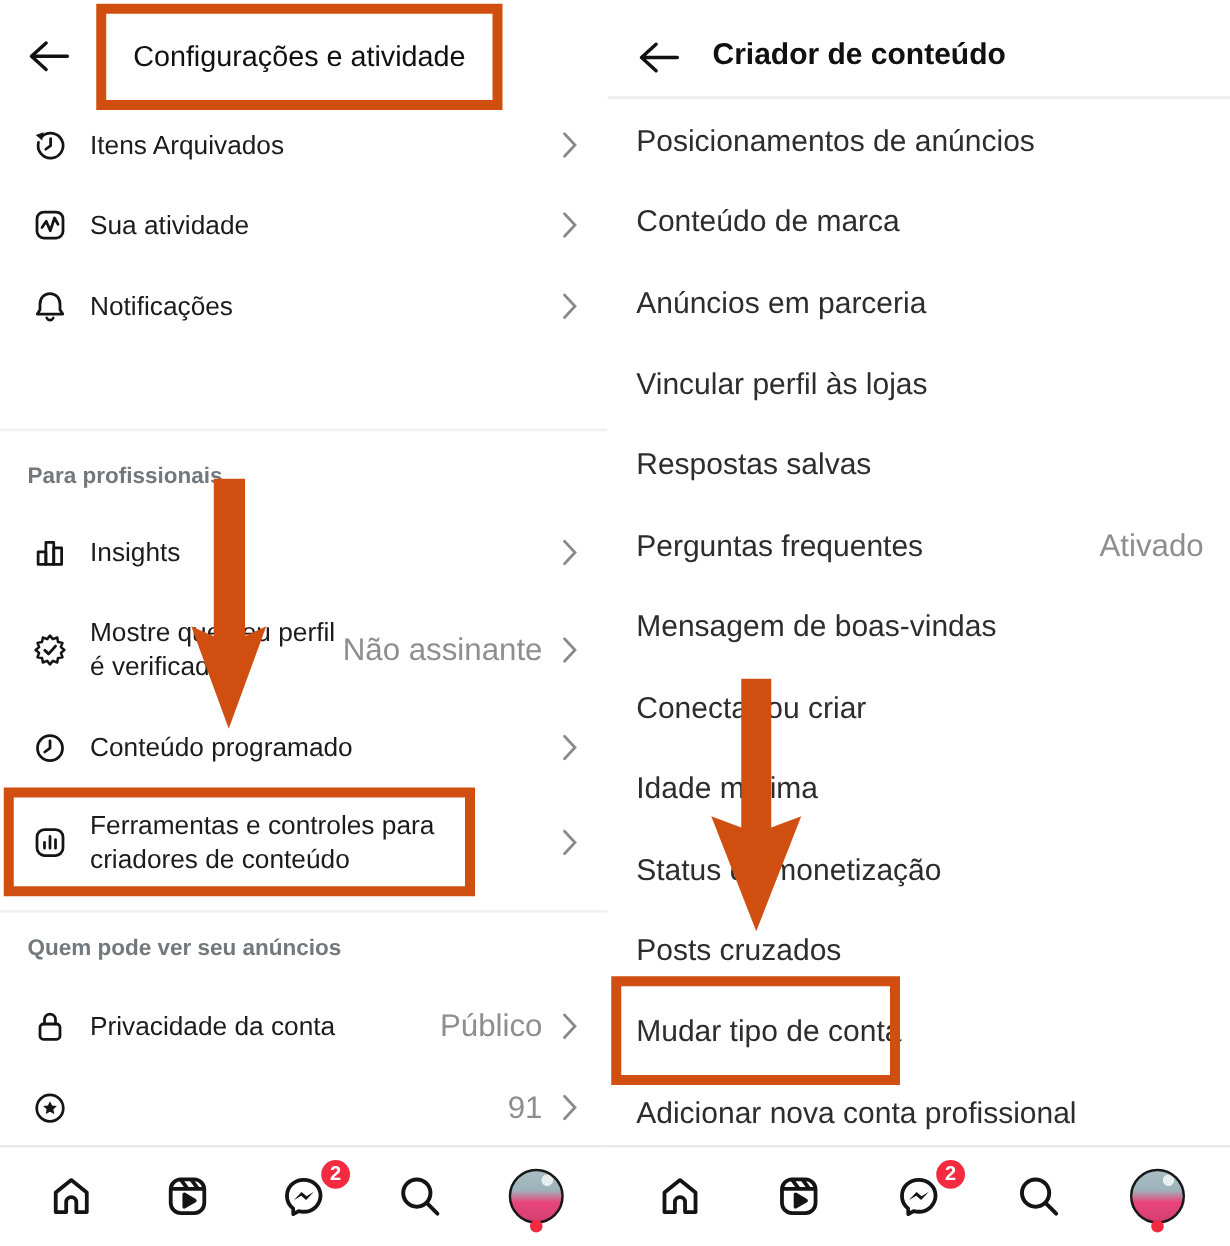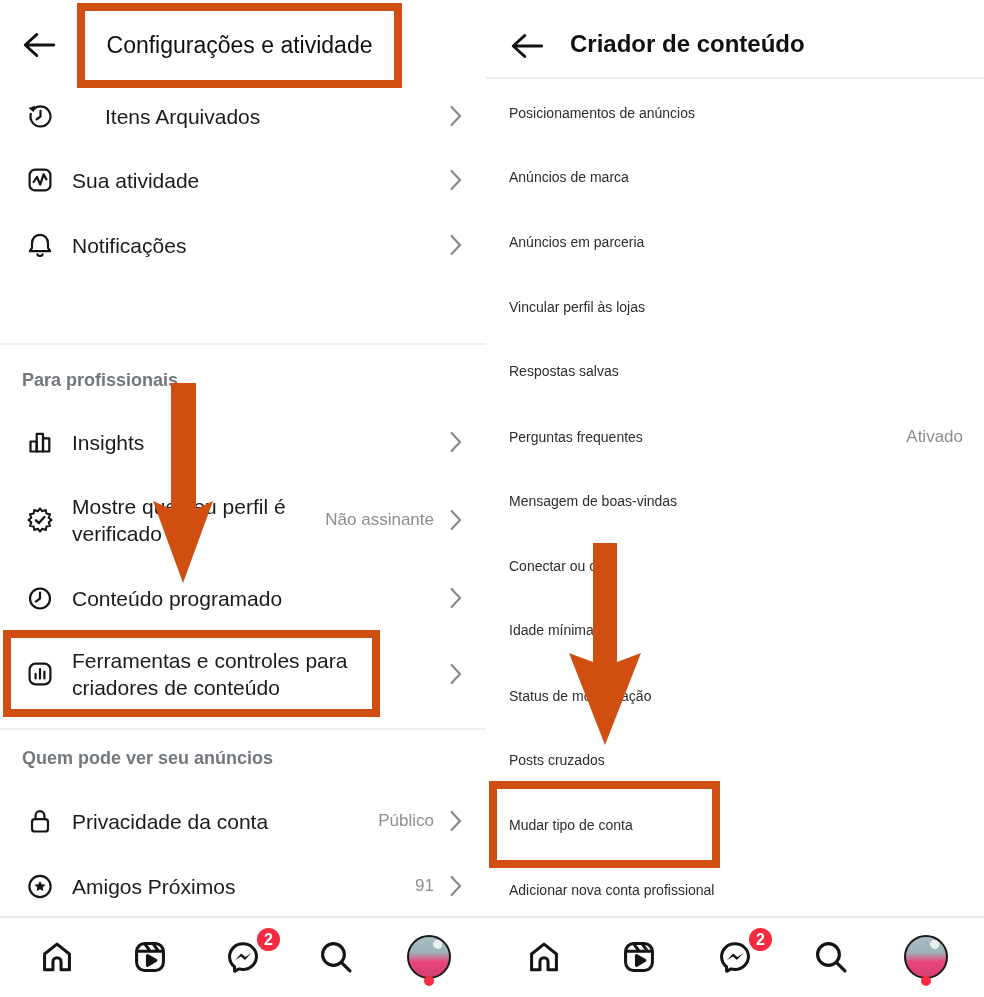--- a/index.html
+++ b/index.html
@@ -10,21 +10,21 @@
   }
   .panel { position:absolute; top:0; height:997px; background:#fff; }
   #left-panel { left:0; width:486px; }
   #right-panel { left:486px; width:498px; }
   .row { position:absolute; left:0; width:100%; height:50px; display:flex; align-items:center;
          padding:0 24px 0 24px; }
   .row .ic { flex:0 0 32px; width:32px; height:32px; margin-right:16px;
              display:flex; align-items:center; justify-content:center; }
   .row .lbl { font-size:21px; color:#1b1b1b; line-height:27px; }
   .row .sp { flex:1; }
-  .row .val { font-size:17px; color:#8e8e8e; margin-right:16px; white-space:nowrap; }
+  .row .val { font-size:25px; color:#8e8e8e; margin-right:16px; white-space:nowrap; }
   .chev { flex:0 0 12px; }
 
   .section-label { position:absolute; left:22px; height:36px; display:flex; align-items:center;
                    font-size:18px; font-weight:700; color:#73787d; }
   .divider { position:absolute; left:0; width:100%; height:2px; background:#f0f0f0; }
 
   .ann-box { position:absolute; border:8px solid var(--accent); background:transparent; z-index:15;
              pointer-events:none; }
   .title-box { position:absolute; border:8px solid var(--accent); display:flex; align-items:center;
                justify-content:center; z-index:15; background:#fff; }
@@ -41,39 +41,39 @@
               justify-content:center; }
   .badge { position:absolute; top:-8px; right:-16px; min-width:27px; height:27px; border-radius:14px;
            background:var(--badge); color:#fff; font-size:16px; font-weight:700; display:flex;
            align-items:center; justify-content:center; border:2.5px solid #fff; z-index:5; }
   .avatar { width:44px; height:44px; border-radius:50%; border:2.5px solid #181818;
             background:
               radial-gradient(circle at 72% 18%, #e8eef0 0 10%, rgba(0,0,0,0) 11%),
               linear-gradient(180deg,#a7bcc3 0%,#9db3ba 38%,#e8457c 62%,#d43f70 100%); }
   .red-dot { position:absolute; left:50%; transform:translateX(-50%); bottom:-6px; width:10px;
              height:10px; border-radius:50%; background:var(--badge); }
-  .right-row .lbl { font-size:14px; color:#2d2d2d; }
+  .right-row .lbl { font-size:24px; color:#2d2d2d; }
   .right-row { padding-left:23px; padding-right:21px; }
   svg.icstroke { stroke:#141414; fill:none; stroke-width:2.2; stroke-linecap:round; stroke-linejoin:round; }
   svg.navstroke { stroke:#141414; fill:none; stroke-width:2.4; stroke-linecap:round; stroke-linejoin:round; }
 </style>
 </head>
 <body>
 
 <div class="panel" id="left-panel">
 
   <svg class="back-btn" style="left:22px;top:32px;" viewBox="0 0 32 24">
     <path d="M14 2 L3 12 L14 22 M3.5 12 H30" stroke="#111" stroke-width="2.6" fill="none" stroke-linecap="round" stroke-linejoin="round"></path>
   </svg>
 
   <div class="title-box" style="left:77px;top:3px;width:325px;height:85px;">
     <span>Configurações e atividade</span>
   </div>
 
-  <div class="row" style="top:91px;gap:33px;">
+  <div class="row" style="top:91px;">
     <span class="ic">
       <svg class="icstroke" width="30" height="30" viewBox="0 0 30 30">
         <path d="M8.4 8.4 A10 10 0 1 1 5.8 12.9"></path>
         <path d="M3.6 6.9 L10 4.7 L8.7 11.3 Z" fill="#141414" stroke="none"></path>
         <path d="M15.5 15.5 V9.8 M15.5 15.5 L11.6 18.4"></path>
       </svg>
     </span>
     <span class="lbl">Itens Arquivados</span>
     <span class="sp"></span>
     <svg class="chev" width="12" height="22" viewBox="0 0 12 22">
@@ -190,21 +190,20 @@
       </svg>
   </div>
 
   <div class="row" style="top:861px;">
     <span class="ic">
       <svg class="icstroke" width="30" height="30" viewBox="0 0 30 30">
         <circle cx="15" cy="15.5" r="10.6"></circle>
         <polygon points="15,9.9 16.7,13.3 20.5,13.8 17.7,16.4 18.4,20.1 15,18.3 11.6,20.1 12.3,16.4 9.5,13.8 13.3,13.3" fill="#141414" stroke="none"></polygon>
       </svg>
     </span>
-    <span class="lbl">Amigos Próximos</span>
     <span class="sp"></span>
     <span class="val">91</span>
     <svg class="chev" width="12" height="22" viewBox="0 0 12 22">
         <path d="M1.6 2 L10 11 L1.6 20" stroke="#8a8a8a" stroke-width="2.2" fill="none" stroke-linecap="round"></path>
       </svg>
   </div>
 
   <div class="divider" style="top:916px;height:1.5px;background:#e8e8e8;"></div>
 
   <div class="nav">
@@ -249,21 +248,21 @@
   <svg class="back-btn" style="left:24px;top:33px;" viewBox="0 0 32 24">
     <path d="M14 2 L3 12 L14 22 M3.5 12 H30" stroke="#111" stroke-width="2.6" fill="none" stroke-linecap="round" stroke-linejoin="round"></path>
   </svg>
   <div class="hdr-title-r" style="left:84px;top:30px;">Criador de conteúdo</div>
   <div class="divider" style="top:77px;height:1.5px;background:#ededed;"></div>
 
   <div class="row right-row" style="top:88px;">
       <span class="lbl">Posicionamentos de anúncios</span>
     </div>
   <div class="row right-row" style="top:152px;">
-      <span class="lbl">Anúncios de marca</span>
+      <span class="lbl">Conteúdo de marca</span>
     </div>
   <div class="row right-row" style="top:217px;">
       <span class="lbl">Anúncios em parceria</span>
     </div>
   <div class="row right-row" style="top:282px;">
       <span class="lbl">Vincular perfil às lojas</span>
     </div>
   <div class="row right-row" style="top:346px;">
       <span class="lbl">Respostas salvas</span>
     </div>

